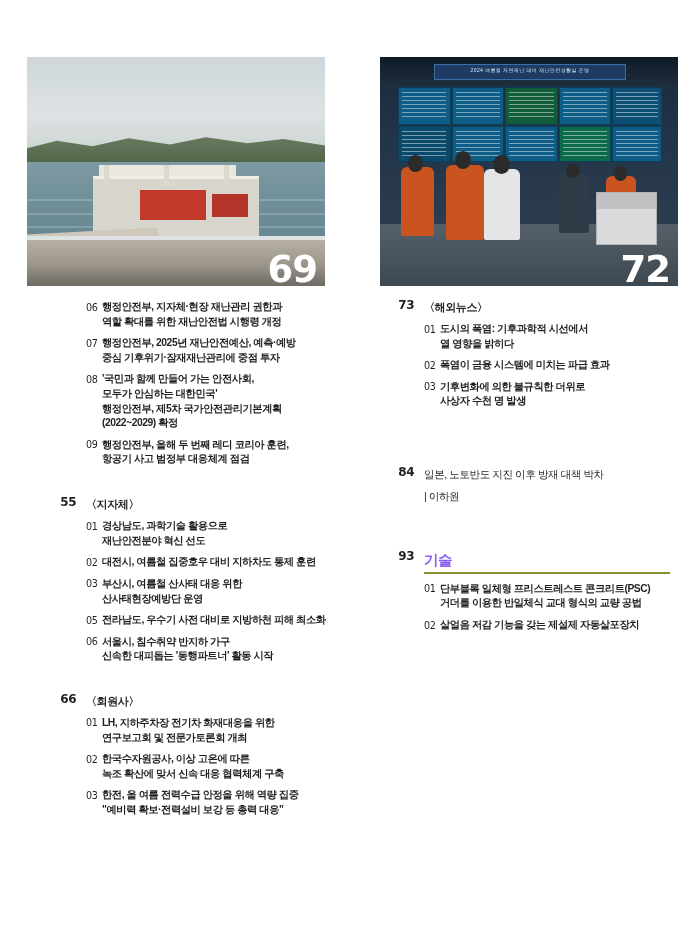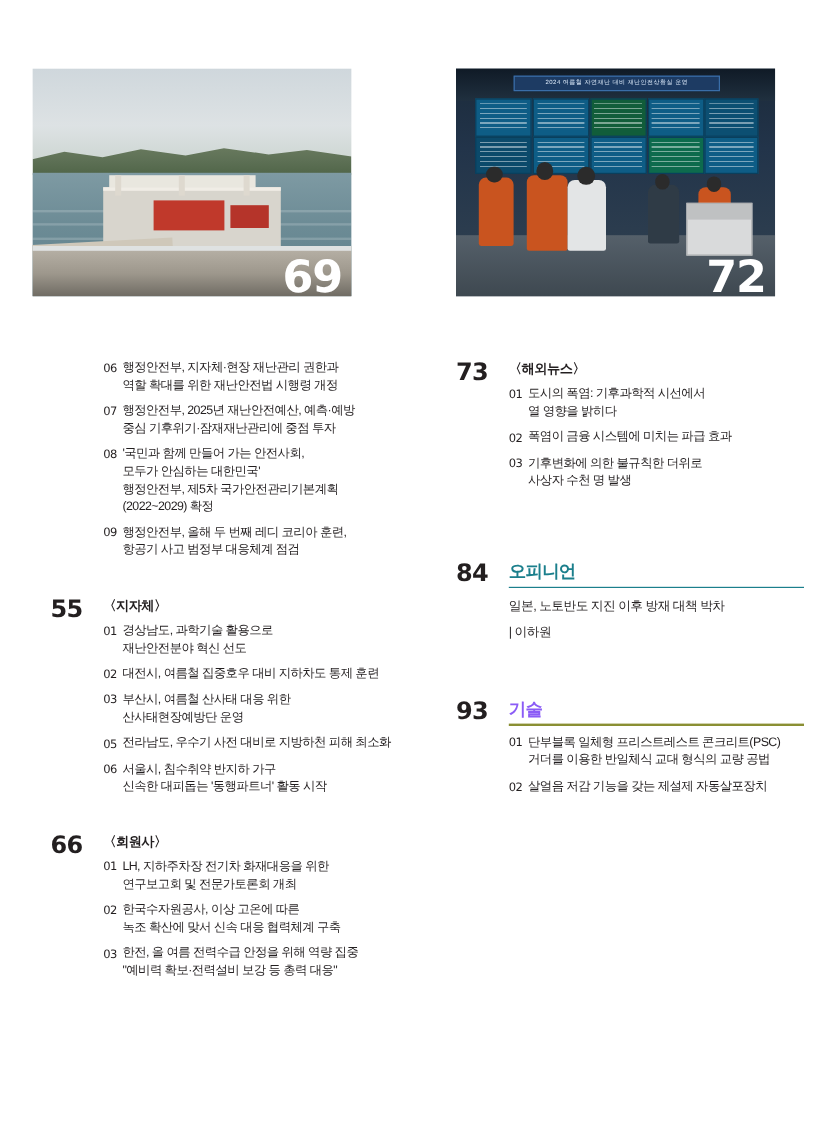--- a/index.html
+++ b/index.html
@@ -21,22 +21,23 @@
     position: absolute;
     top: 57px;
     left: 0;
     width: 684px;
     height: 190px;
   }
   .photo {
     position: absolute;
     top: 0;
     width: 266px;
-    height: 190px;
+    height: 229px;
     overflow: hidden;
+    padding-left: 32px;
   }
   .photo.left  { left: 27px; }
   .photo.right { left: 380px; }
 
   .photo .page-num {
     position: absolute;
     right: 8px;
     bottom: -2px;
     font-family: "DejaVu Sans", sans-serif;
     font-size: 37px;
@@ -167,25 +168,25 @@
 
   .section {
     position: relative;
     margin-bottom: 22px;
   }
   .sec-num {
     position: absolute;
     left: 0;
     top: -2px;
     font-family: "DejaVu Sans", sans-serif;
-    font-size: 20px;
+    font-size: 12px;
     font-weight: bold;
     color: #231f20;
     width: 34px;
-    text-align: left;
+    text-align: right;
     letter-spacing: -0.5px;
   }
   .sec-body {
     margin-left: 44px;
   }
   .sec-title {
     font-size: 11.5px;
     font-weight: bold;
     color: #231f20;
     margin-bottom: 7px;
@@ -223,21 +224,21 @@
     letter-spacing: -0.45px;
     color: #231f20;
   }
   .item .idx {
     font-family: "DejaVu Sans", sans-serif;
     font-size: 9.6px;
     min-width: 16px;
     padding-top: 0.5px;
     color: #231f20;
   }
-  .item .txt { flex: 1; white-space: pre-line; }
+  .item .txt { flex: 1; white-space: pre-line; font-weight: bold; }
 
   .plain-line {
     font-size: 10.6px;
     line-height: 1.5;
     letter-spacing: -0.45px;
     white-space: pre-line;
     margin-bottom: 6px;
   }
 </style>
 </head>
@@ -431,24 +432,20 @@
           <span class="idx">03</span>
           <span class="txt">기후변화에 의한 불규칙한 더위로
 사상자 수천 명 발생</span>
         </div>
       </div>
     </div>
 
     <div class="section" style="margin-top:58px">
       <div class="sec-num">84</div>
       <div class="sec-body">
-        <div class="sec-title big teal">
-          <span>오피니언</span>
-          <span class="rule"></span>
-        </div>
         <div class="plain-line">일본, 노토반도 지진 이후 방재 대책 박차</div>
         <div class="plain-line">| 이하원</div>
       </div>
     </div>
 
 
     <div class="section" style="margin-top:46px">
       <div class="sec-num">93</div>
       <div class="sec-body">
         <div class="sec-title big olive">

